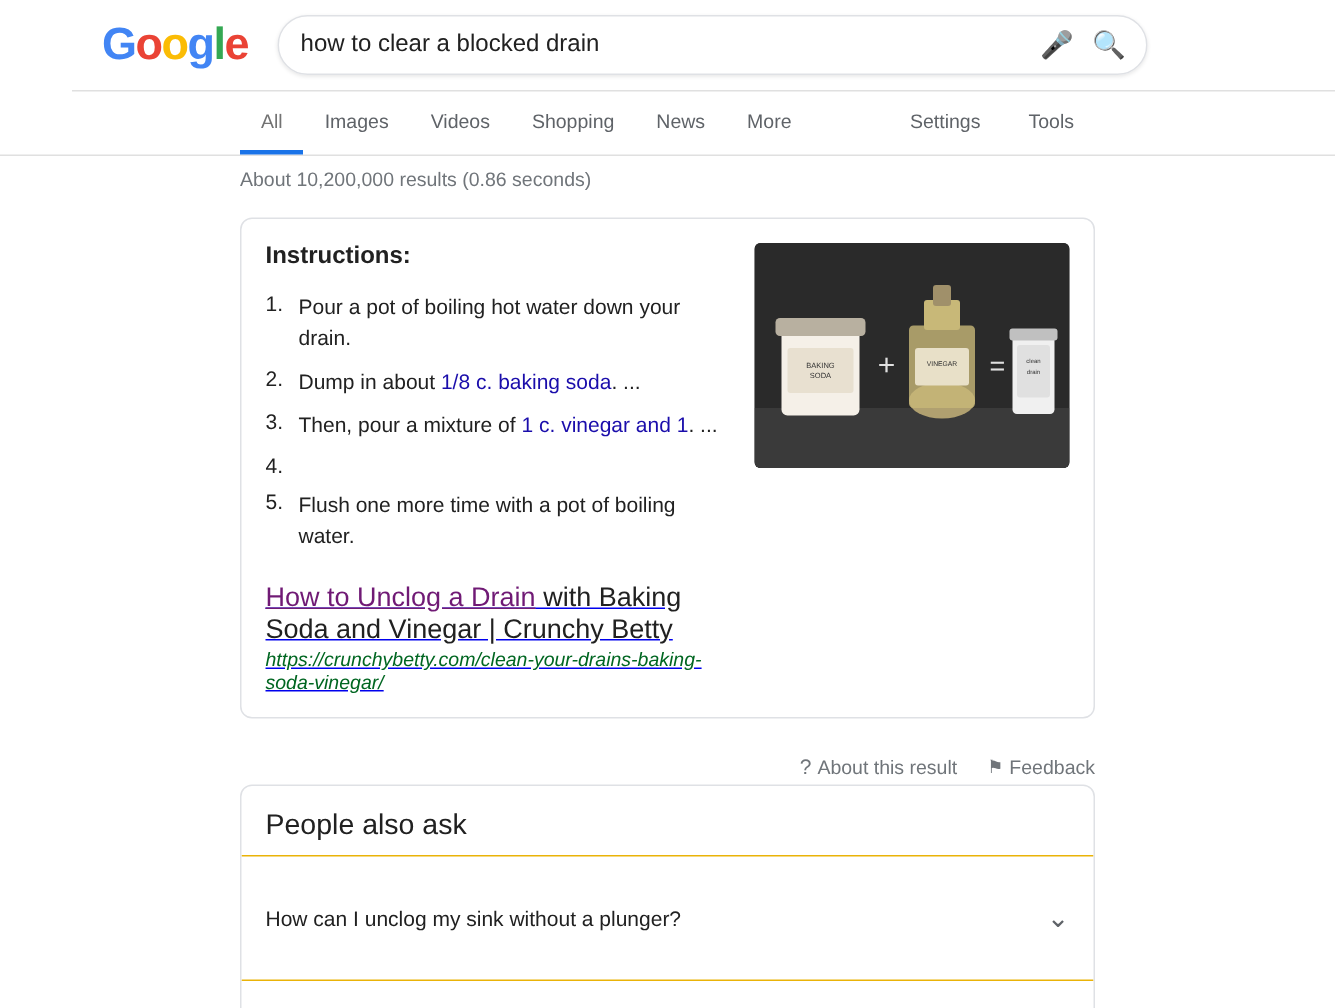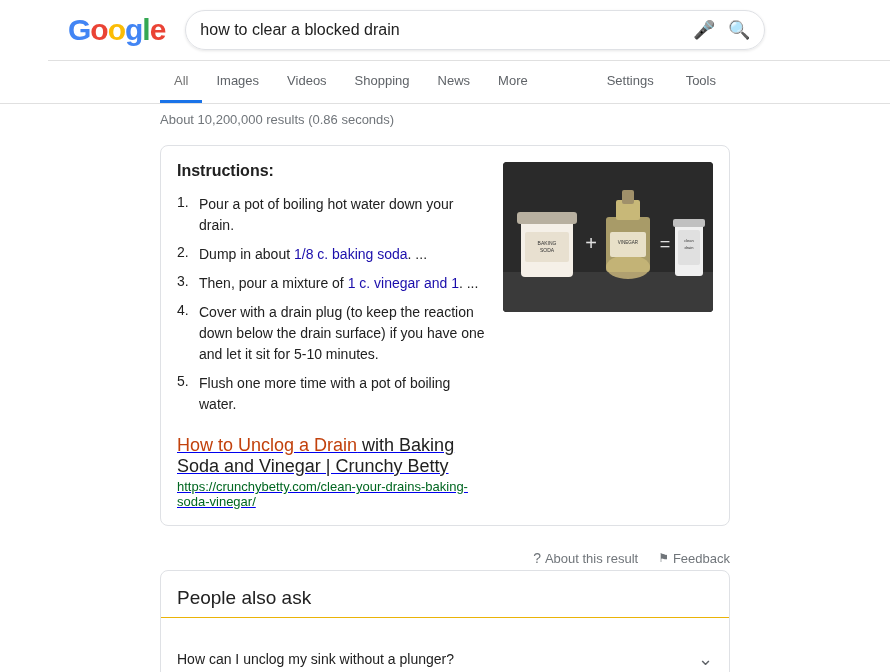--- a/index.html
+++ b/index.html
@@ -45,21 +45,21 @@
     .step-text { color: #212121; line-height: 1.5; }
     .step-text a, .step-link { color: #1a0dab; text-decoration: none; }
 
     .featured-image { width: 210px; min-width: 210px; height: 150px; background: #2c2c2c; border-radius: 4px; overflow: hidden; display: flex; align-items: center; justify-content: center; }
 
     
     .drain-img { width: 210px; height: 150px; }
 
     .result-link { display: block; margin-top: 8px; }
     .result-title { font-size: 18px; color: #1a0dab; text-decoration: none; }
-    .result-url { font-size: 13px; color: #006621; margin-top: 2px; }
+    .result-url { font-size: 13px; color: #006621; margin-top: 2px; font-style: italic; }
 
     
     .result-meta { display: flex; justify-content: flex-end; align-items: center; padding: 8px 0 4px; gap: 20px; font-size: 13px; color: #70757a; }
     .result-meta-item { display: flex; align-items: center; gap: 4px; cursor: pointer; }
 
     
     .paa-box { border: 1px solid #dfe1e5; border-radius: 8px; overflow: hidden; margin-bottom: 8px; }
     .paa-title { font-size: 19px; color: #212121; padding: 16px 16px 8px; font-weight: normal; }
     .paa-item { border-top: 1px solid #eab308; display: flex; align-items: center; justify-content: space-between; padding: 30px 16px; cursor: pointer; }
     .paa-question { font-size: 14px; color: #212121; }
@@ -115,30 +115,29 @@
         <li>
           <span class="step-num">2.</span>
           <span class="step-text">Dump in about <a href="#">1/8 c. baking soda</a>. ...</span>
         </li>
         <li>
           <span class="step-num">3.</span>
           <span class="step-text">Then, pour a mixture of <a href="#">1 c. vinegar and 1</a>. ...</span>
         </li>
         <li>
           <span class="step-num">4.</span>
-          <span class="step-text">Cover with a drain plug (to keep the reaction down below the drain surface) if you have one and let it sit for 5-10 minutes.</span>
         </li>
         <li>
           <span class="step-num">5.</span>
           <span class="step-text">Flush one more time with a pot of boiling water.</span>
         </li>
       </ol>
       <a href="#" class="result-link">
         <div class="result-title">
-          <span style="color:#c2410c;">How to Unclog a Drain</span><span style="color:#212121;"> with Baking Soda and Vinegar | Crunchy Betty</span>
+          <span style="color:#701a75;text-decoration:underline;">How to Unclog a Drain</span><span style="color:#212121;"> with Baking Soda and Vinegar | Crunchy Betty</span>
         </div>
         <div class="result-url">https://crunchybetty.com/clean-your-drains-baking-soda-vinegar/</div>
       </a>
     </div>
 
     <div class="featured-image">
       <svg class="drain-img" viewBox="0 0 210 150" xmlns="http://www.w3.org/2000/svg">
 
         <rect width="210" height="150" fill="#2a2a2a"></rect>
 

